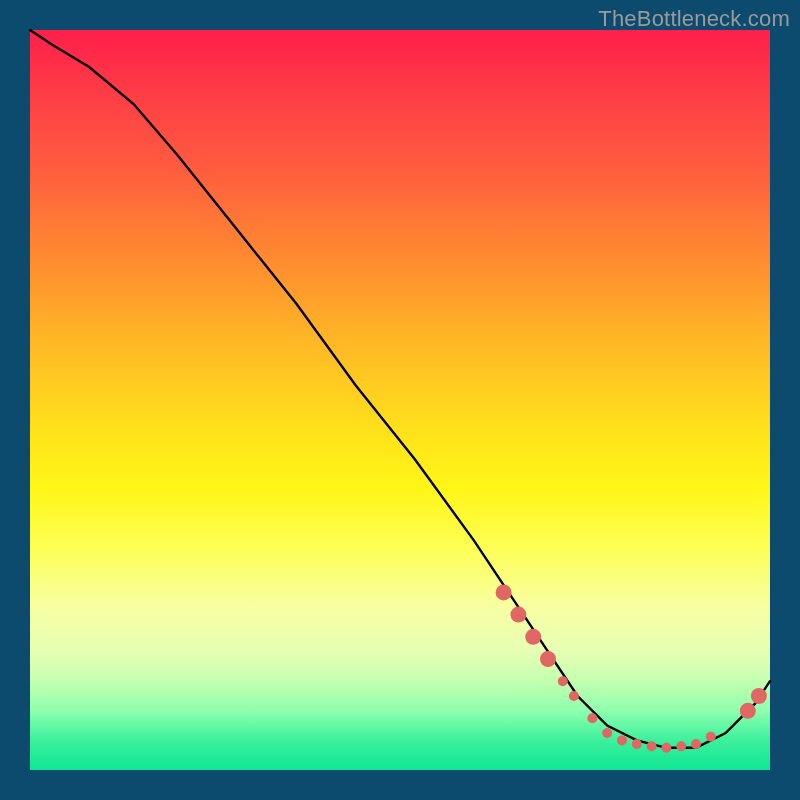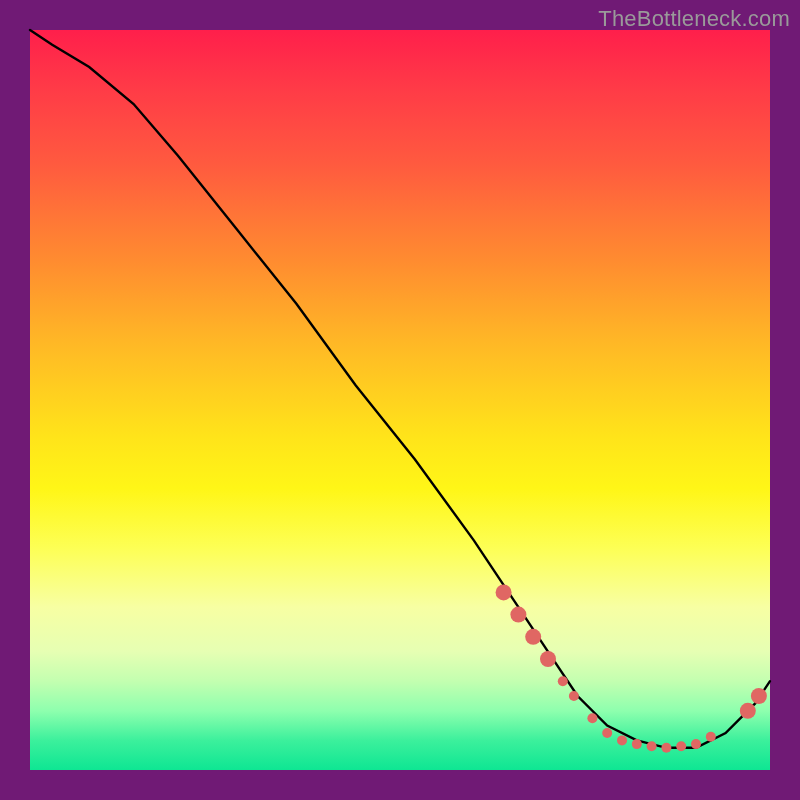--- a/index.html
+++ b/index.html
@@ -10,21 +10,21 @@
     background: #000;
     overflow: hidden;
     font-family: Arial, Helvetica, sans-serif;
   }
   .frame {
     position: absolute;
     left: 0;
     top: 0;
     width: 800px;
     height: 800px;
-    background: #701a75;
+    background: #0c4a6e;
   }
   .plot {
     position: absolute;
     left: 30px;
     top: 30px;
     width: 740px;
     height: 740px;
     background: linear-gradient(to bottom,
       #ff1f4b 0%,
       #ff3b47 8%,

